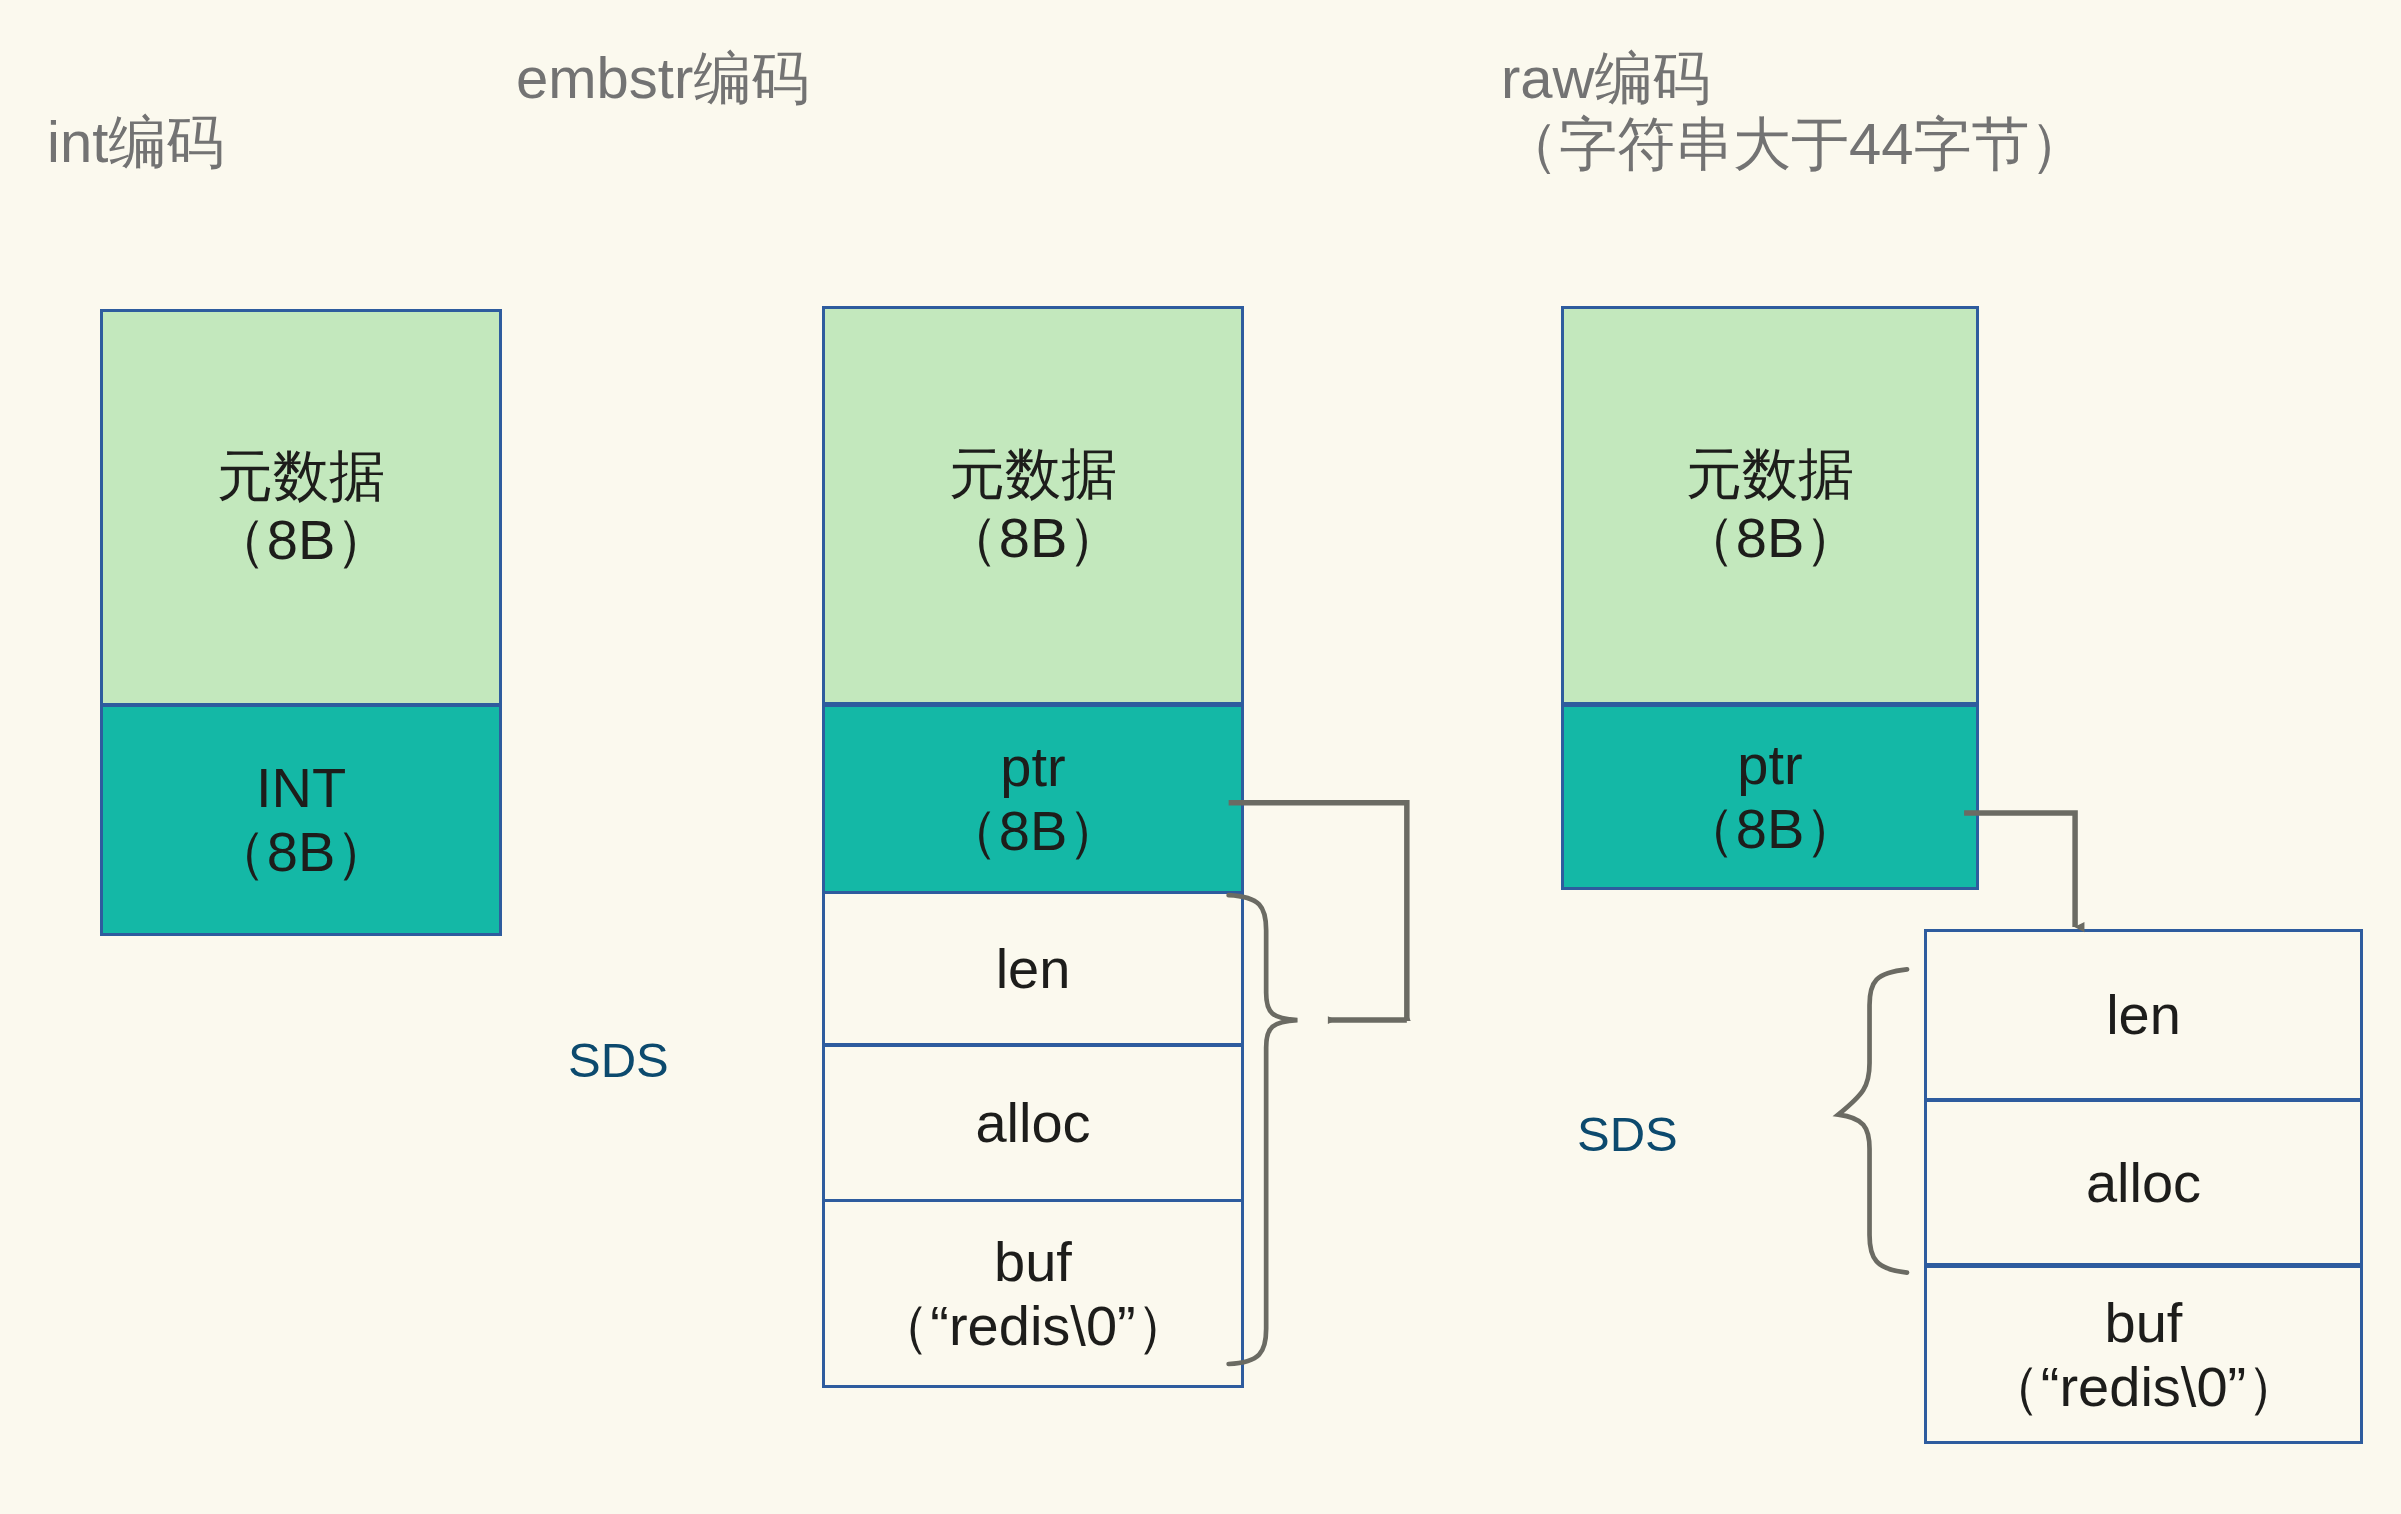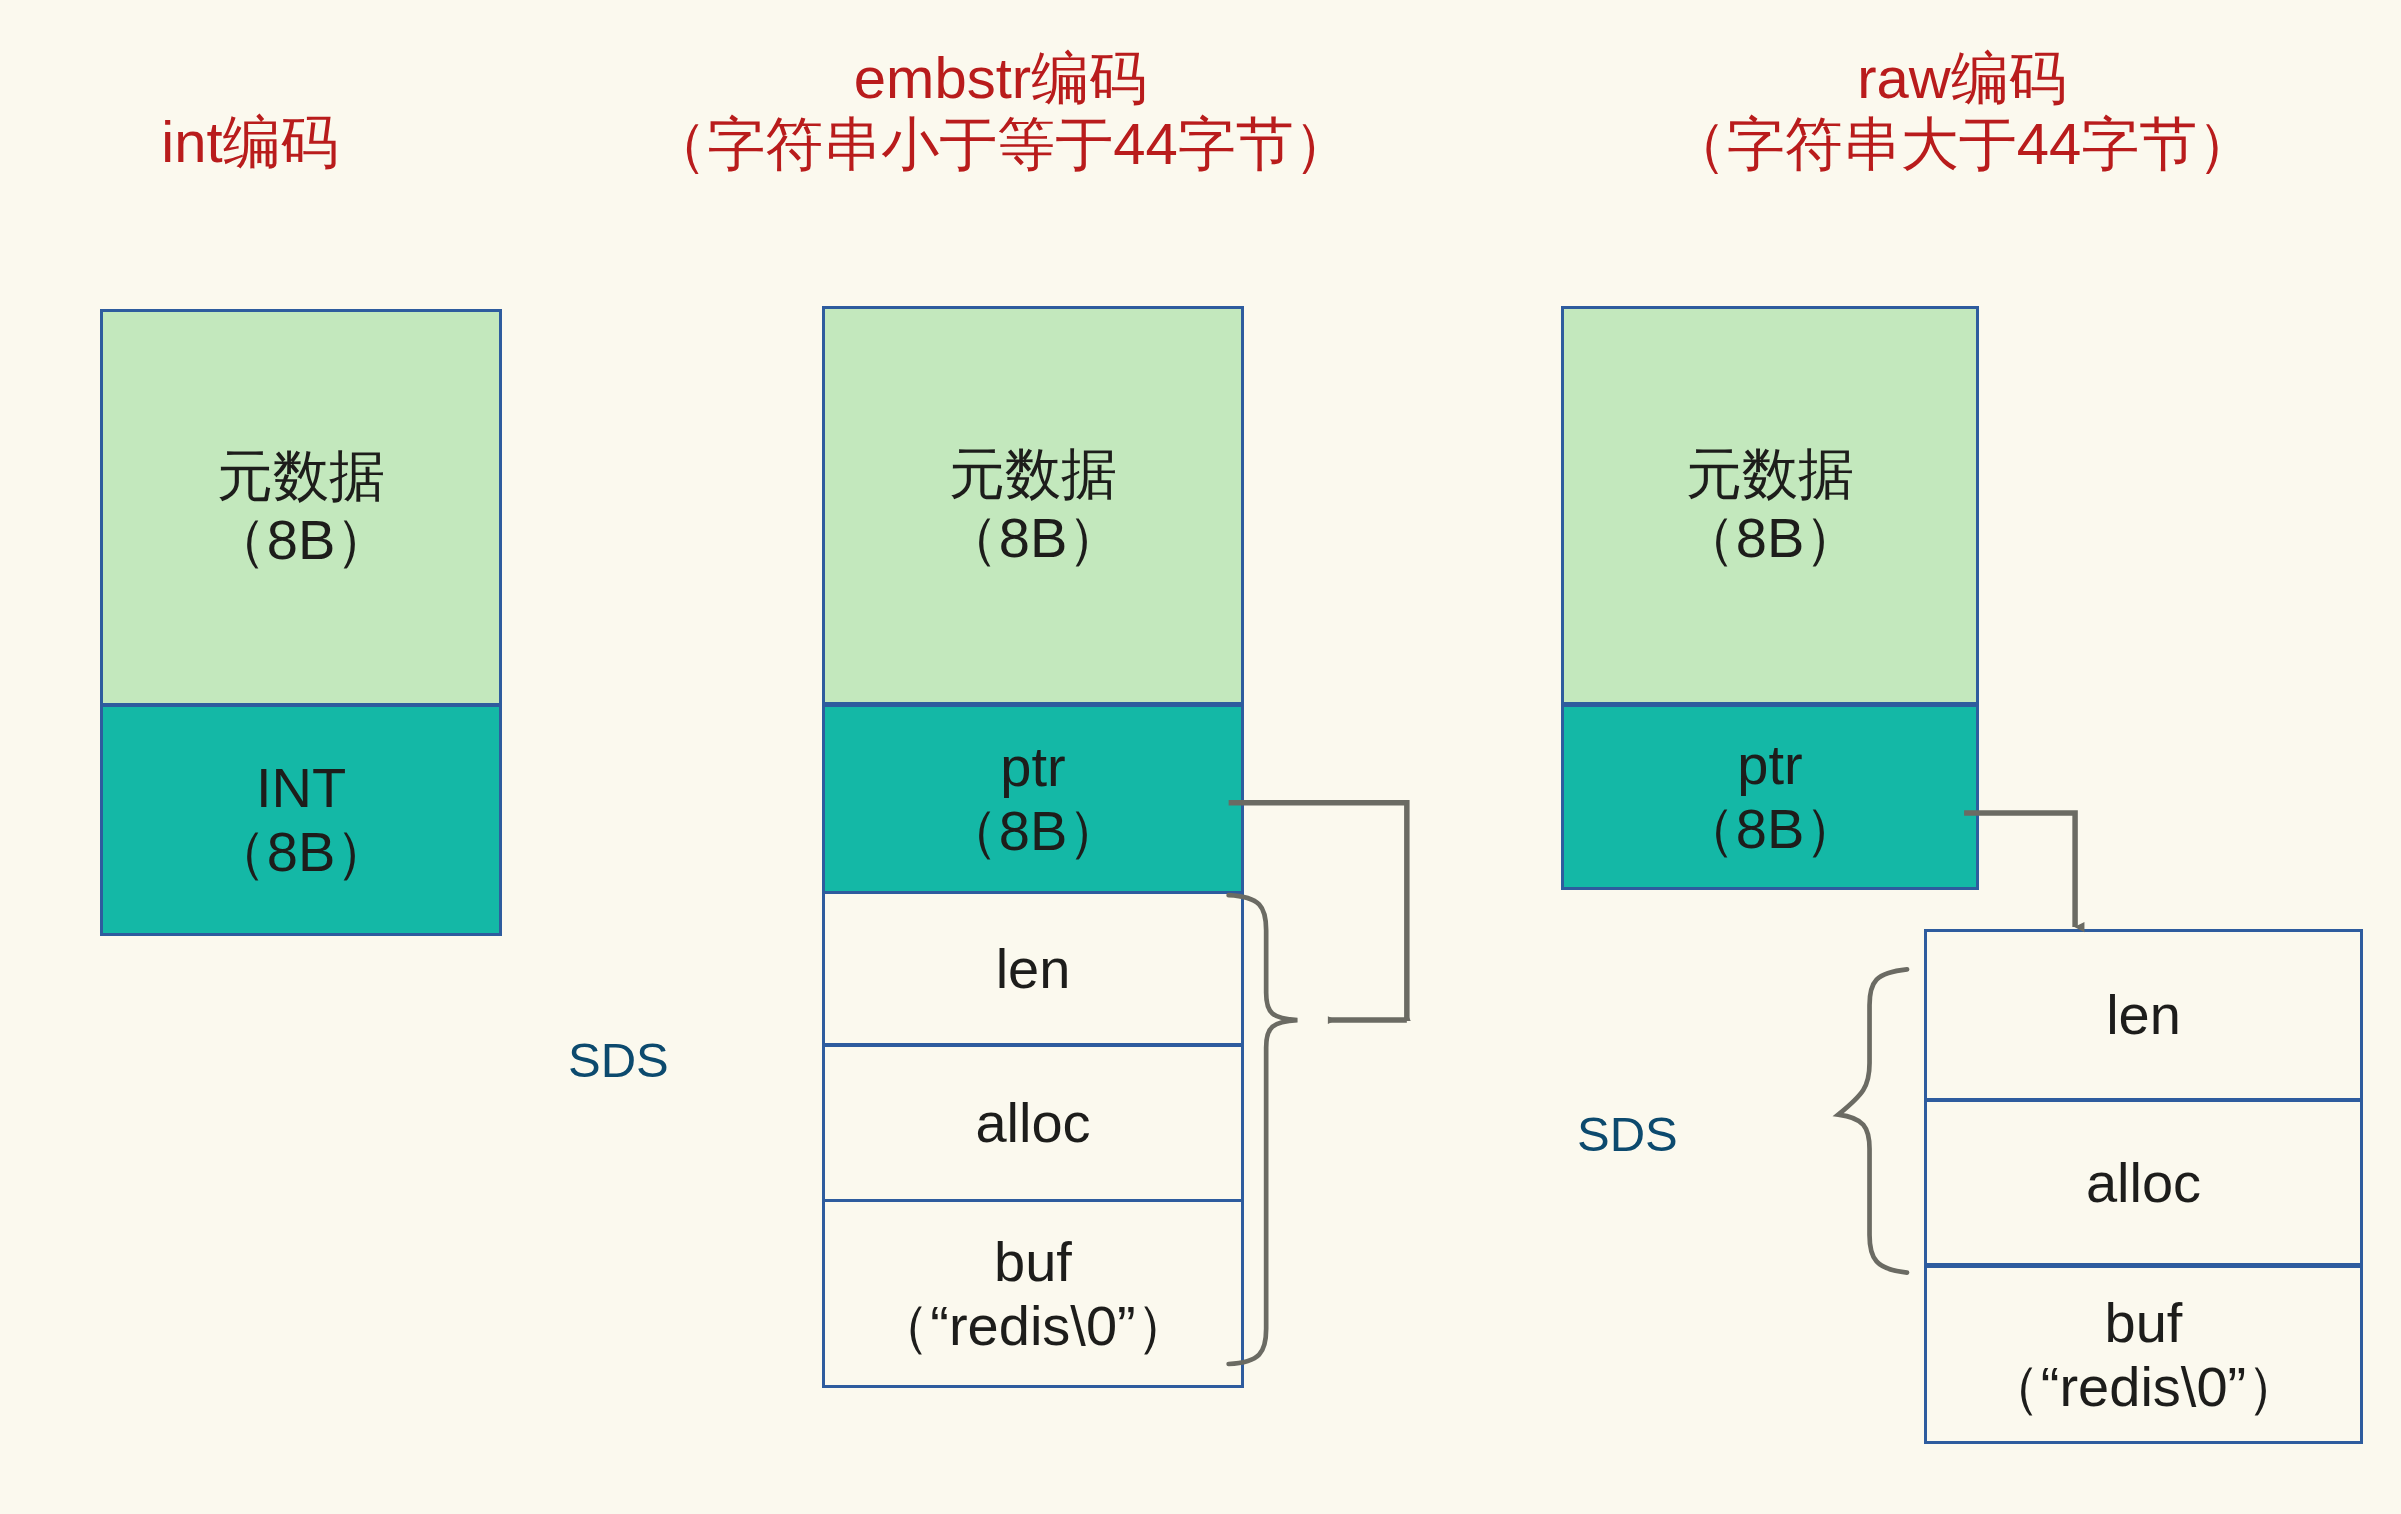--- a/index.html
+++ b/index.html
@@ -9,25 +9,25 @@
     font-family:"Liberation Sans","DejaVu Sans",sans-serif;
     color:#1d1d1b;
     overflow:hidden;
     position:relative;
   }
   .canvas{position:absolute;left:0;top:0;width:2401px;height:1515px;}
 
   
   .title{
     position:absolute;
-    text-align:center;
+    text-align:left;
     font-size:58px;
     line-height:1.14;
     white-space:nowrap;
-    color:#b91c1c;
+    color:#737373;
     letter-spacing:0px;
   }
   #title-int{left:47px;top:109px;width:406px;}
   #title-embstr{left:516px;top:45px;width:969px;}
   #title-raw{left:1501px;top:45px;width:922px;}
   .title .line2{display:block;}
 
   
   .cell{
     position:absolute;
@@ -82,21 +82,20 @@
 <body>
 
 <div class="canvas">
 
   <div class="title" id="title-int">
     <span>int编码</span>
   </div>
 
   <div class="title" id="title-embstr">
     <span>embstr编码</span>
-    <span class="line2">（字符串小于等于44字节）</span>
   </div>
 
   <div class="title" id="title-raw">
     <span>raw编码</span>
     <span class="line2">（字符串大于44字节）</span>
   </div>
 
   <div class="cell green" id="int-meta">
     <div>
       <span>元数据</span>

